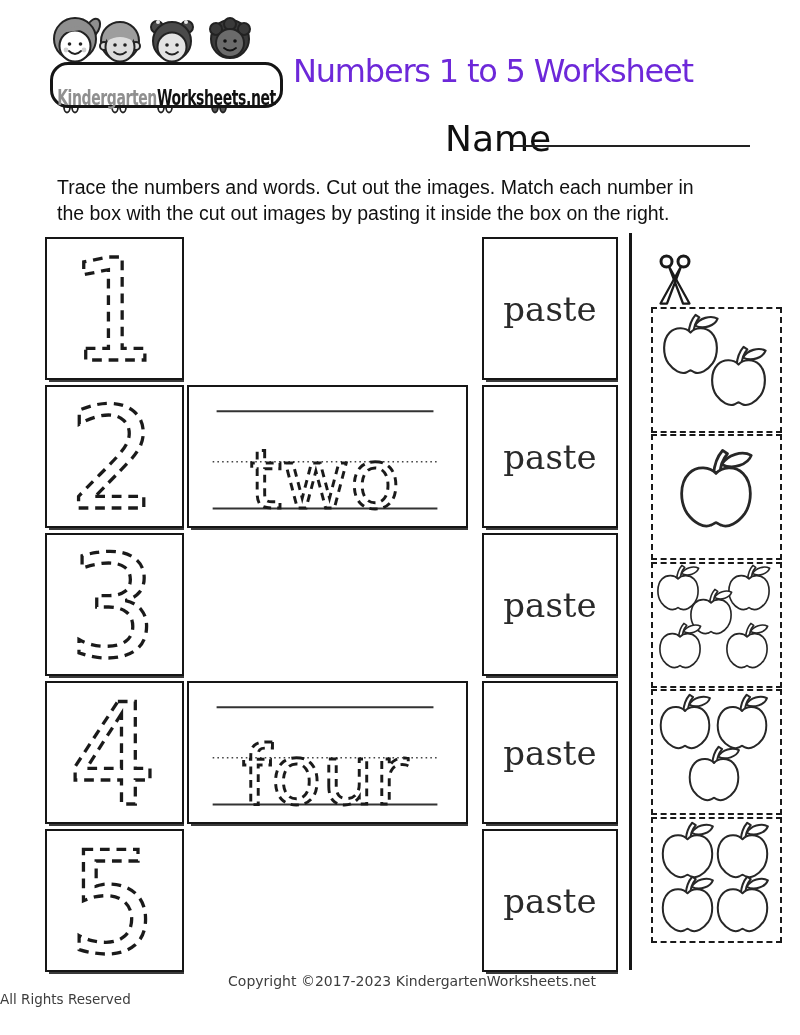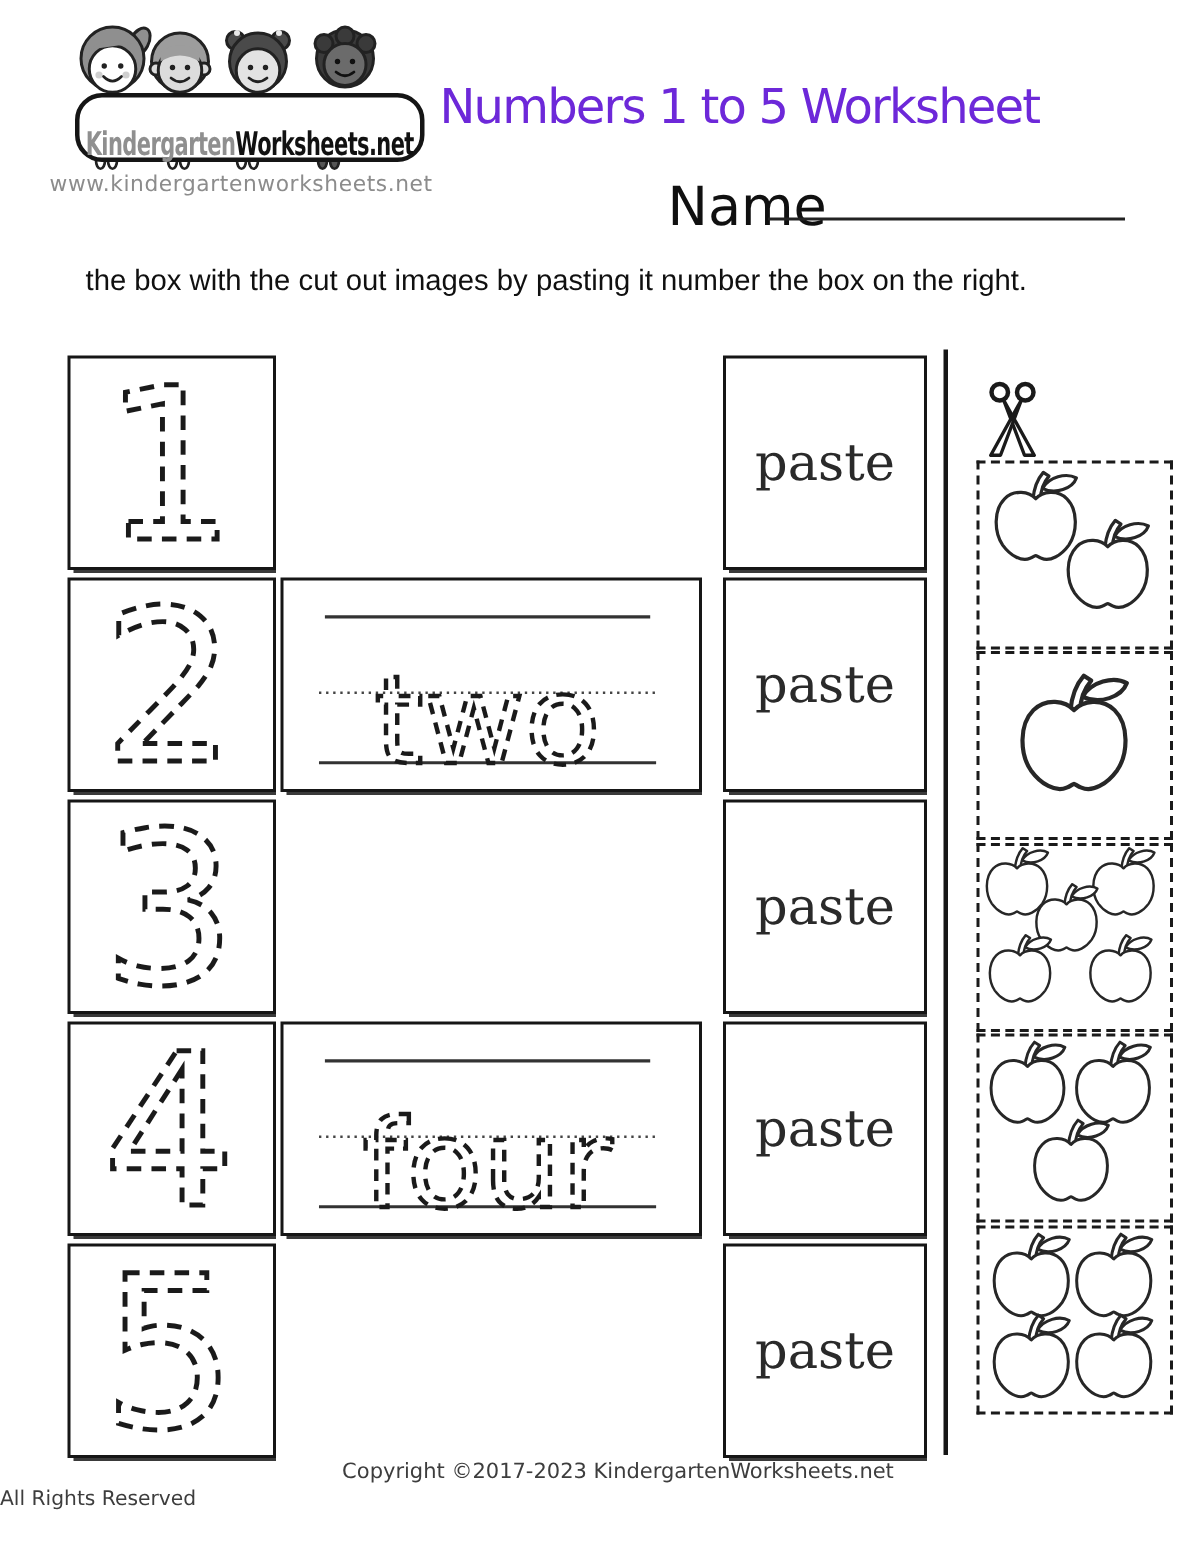--- a/index.html
+++ b/index.html
@@ -145,28 +145,28 @@
         <ellipse cx="90" cy="6" rx="3" ry="5.5"></ellipse>
       <ellipse cx="128" cy="6" rx="3" ry="5.5"></ellipse>
         <ellipse cx="136" cy="6" rx="3" ry="5.5"></ellipse>
     </g>
     <g fill="#555" stroke="#222" stroke-width="1.8">
       <ellipse cx="182" cy="6" rx="3" ry="5.5"></ellipse>
         <ellipse cx="190" cy="6" rx="3" ry="5.5"></ellipse>
     </g>
   </svg>
 
-  <div class="abs website">www.kindergartenworksheets.net</div>
 
   <div class="abs title">Numbers 1 to 5 Worksheet</div>
   <div class="abs name-label">Name</div>
   <div class="abs name-line"></div>
 
   <div class="abs instructions">
-    <div>the box with the cut out images by pasting it number the box on the right.</div>
+    <div>Trace the numbers and words. Cut out the images. Match each number in</div>
+    <div>the box with the cut out images by pasting it inside the box on the right.</div>
   </div>
 
   <div class="row" style="top:237px">
     <div class="cell num-cell">
       <svg class="trace-svg" viewBox="0 0 139 143" preserveAspectRatio="none">
           <text class="trace-num" x="68" y="124">1</text>
         </svg>
     </div>
     <div class="cell paste-cell">
       <span class="paste-text">paste</span>

